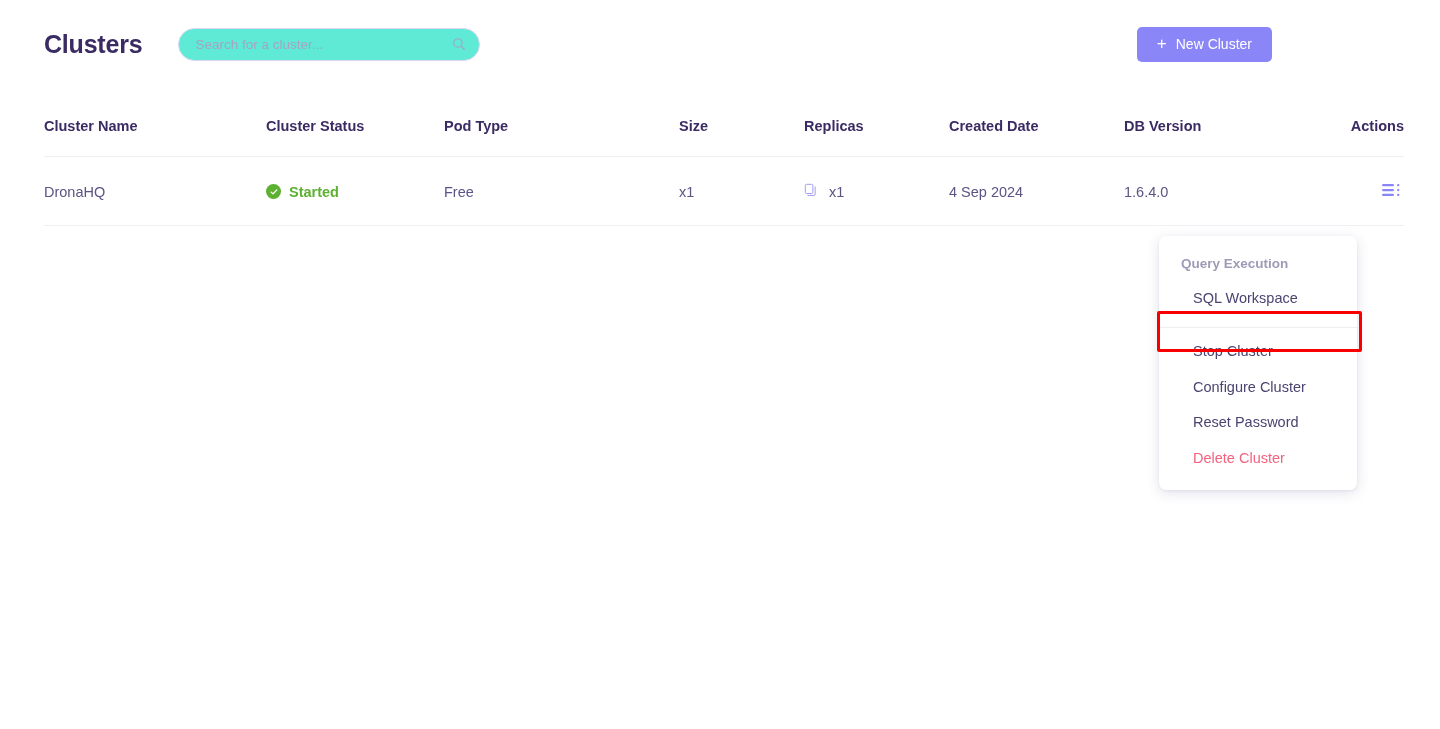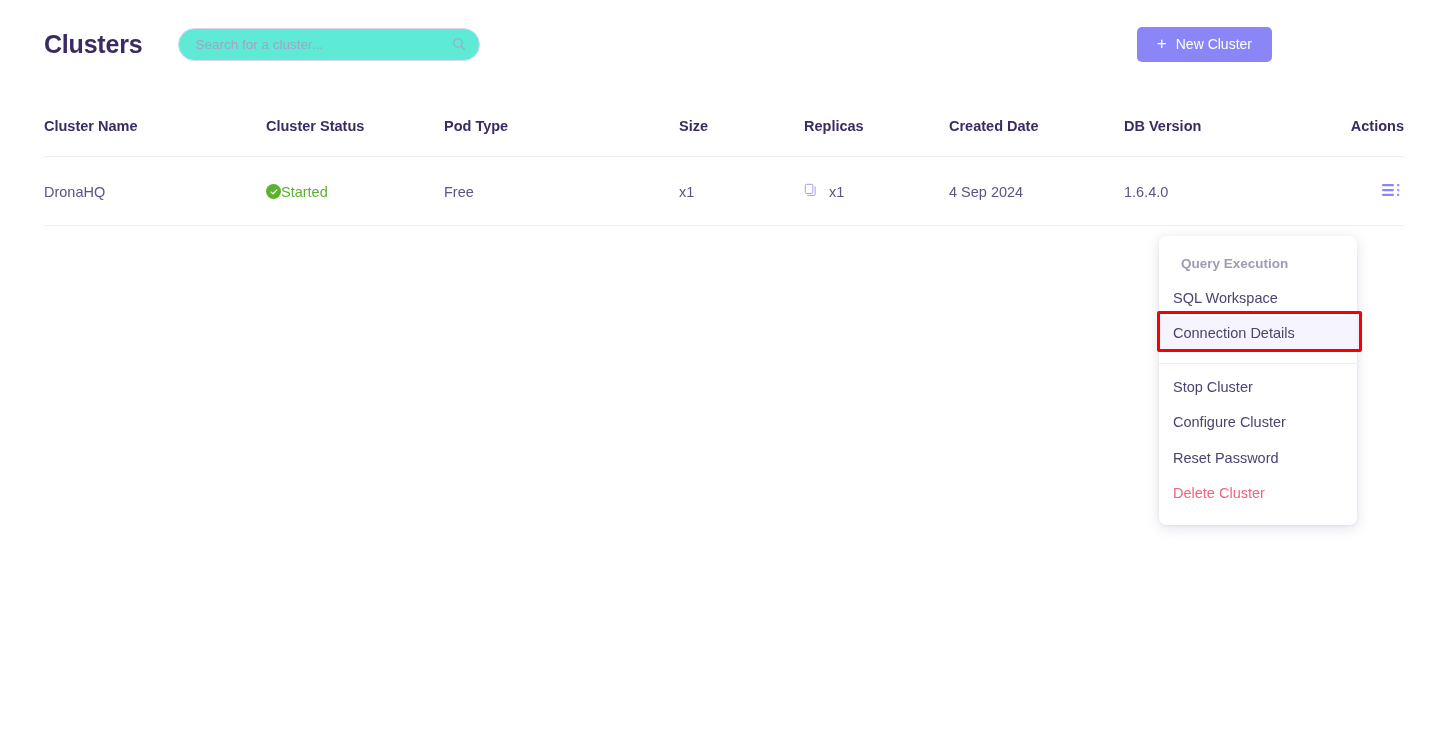--- a/index.html
+++ b/index.html
@@ -134,20 +134,22 @@
   .col-pod     { width: 235px; }
   .col-size    { width: 125px; }
   .col-rep     { width: 145px; }
   .col-created { width: 175px; }
   .col-db      { width: 178px; }
   .col-actions { width: 102px; text-align: right !important; }
 
   .status-cell {
     display: inline-flex;
     align-items: center;
+    gap: 8px;
+    font-weight: bold;
   }
   .status-dot {
     width: 15px;
     height: 15px;
     flex: 0 0 15px;
     border-radius: 50%;
     background: #5cb130;
     display: inline-flex;
     align-items: center;
     justify-content: center;
@@ -192,21 +194,21 @@
     font-size: 13.5px;
     font-weight: bold;
     color: #a09ab6;
     padding: 8px 20px 10px 22px;
     white-space: nowrap;
   }
 
   .menu-item {
     font-size: 14.5px;
     color: #4b4370;
-    padding: 9px 20px 9px 14px;
+    padding: 9px 20px 9px 34px;
     cursor: pointer;
     white-space: nowrap;
     line-height: 1.2;
   }
 
   .menu-item.highlighted {
     background: #f6f4fe;
   }
 
   .menu-item.danger { color: #f2637e; }
@@ -320,21 +322,20 @@
     </tbody>
   </table>
 </div>
 
 <div class="dropdown-menu">
 
   <div class="menu-section-label">Query Execution</div>
 
   <div class="menu-item">SQL Workspace</div>
 
-  <div class="menu-item highlighted">Connection Details</div>
 
   <div class="menu-divider"></div>
 
 
   <div class="menu-item">Stop Cluster</div>
 
   <div class="menu-item">Configure Cluster</div>
 
   <div class="menu-item">Reset Password</div>
 

